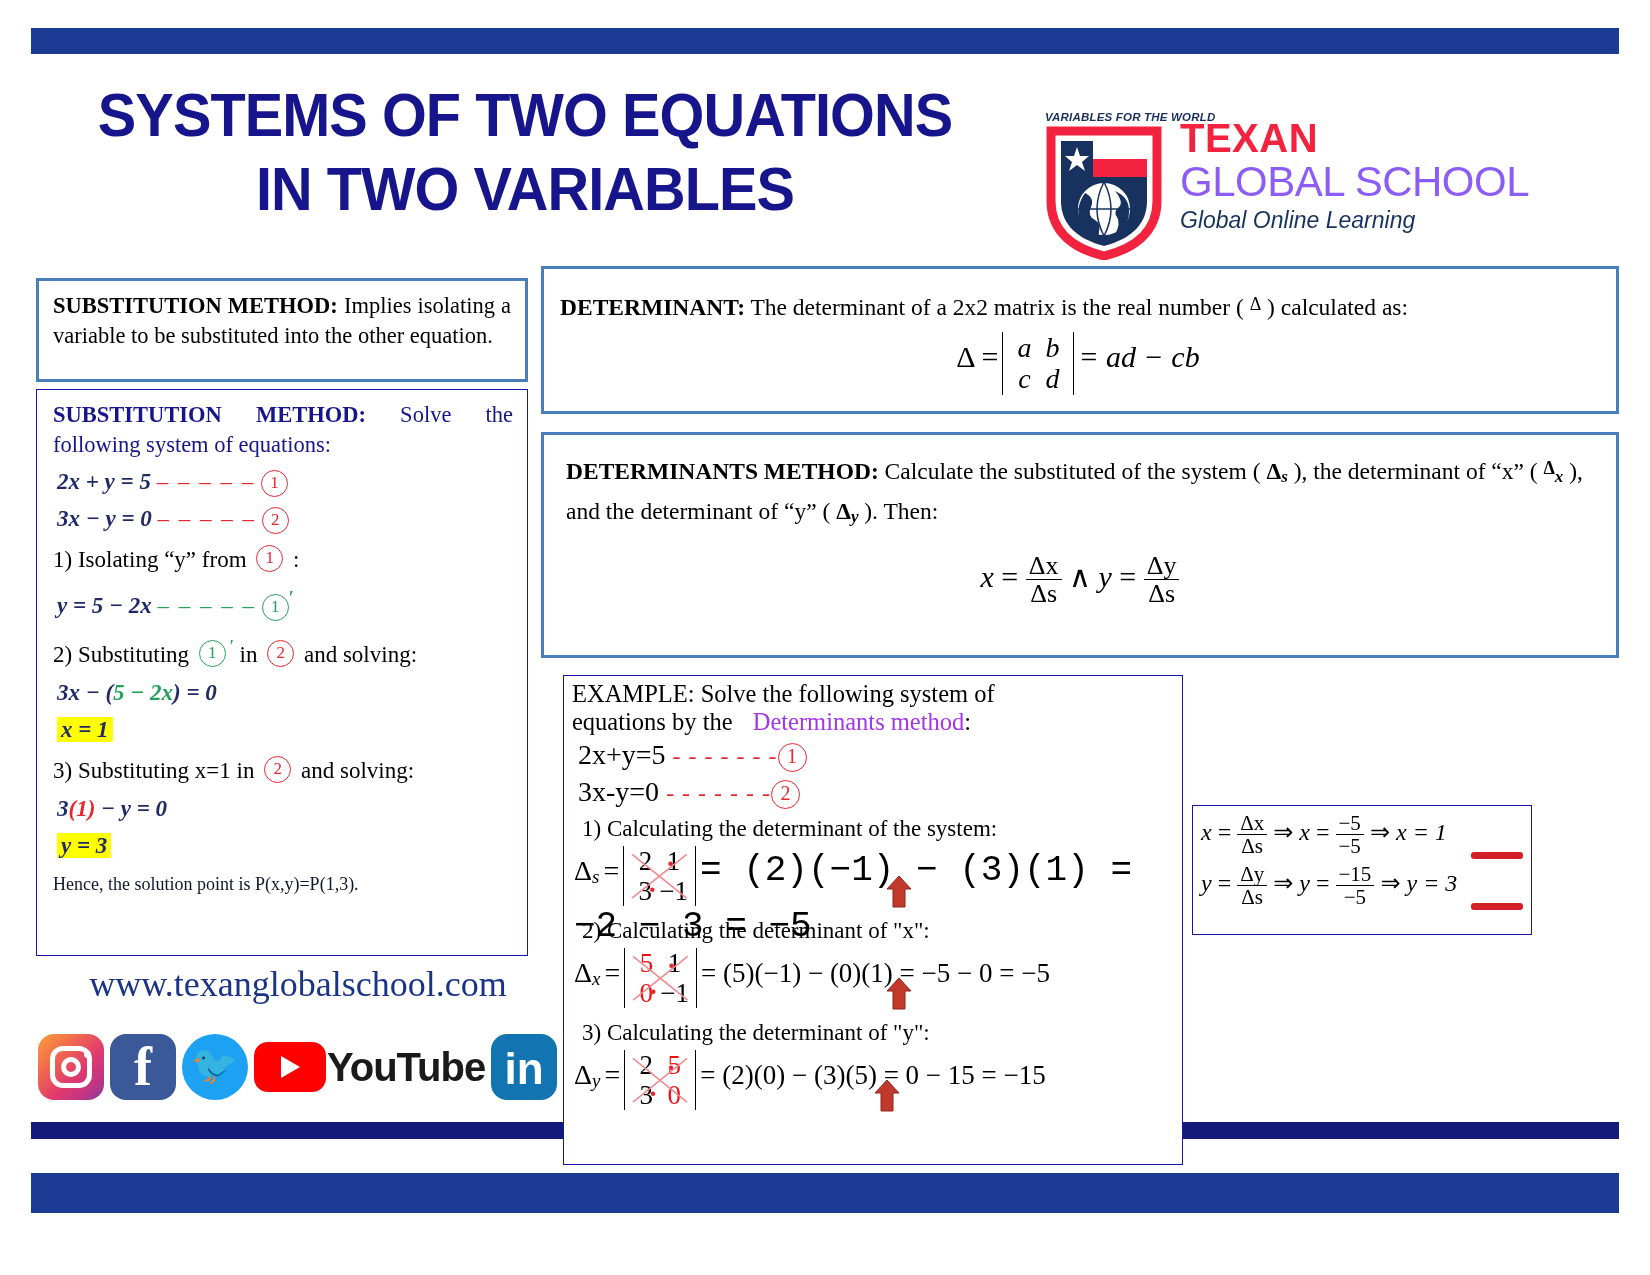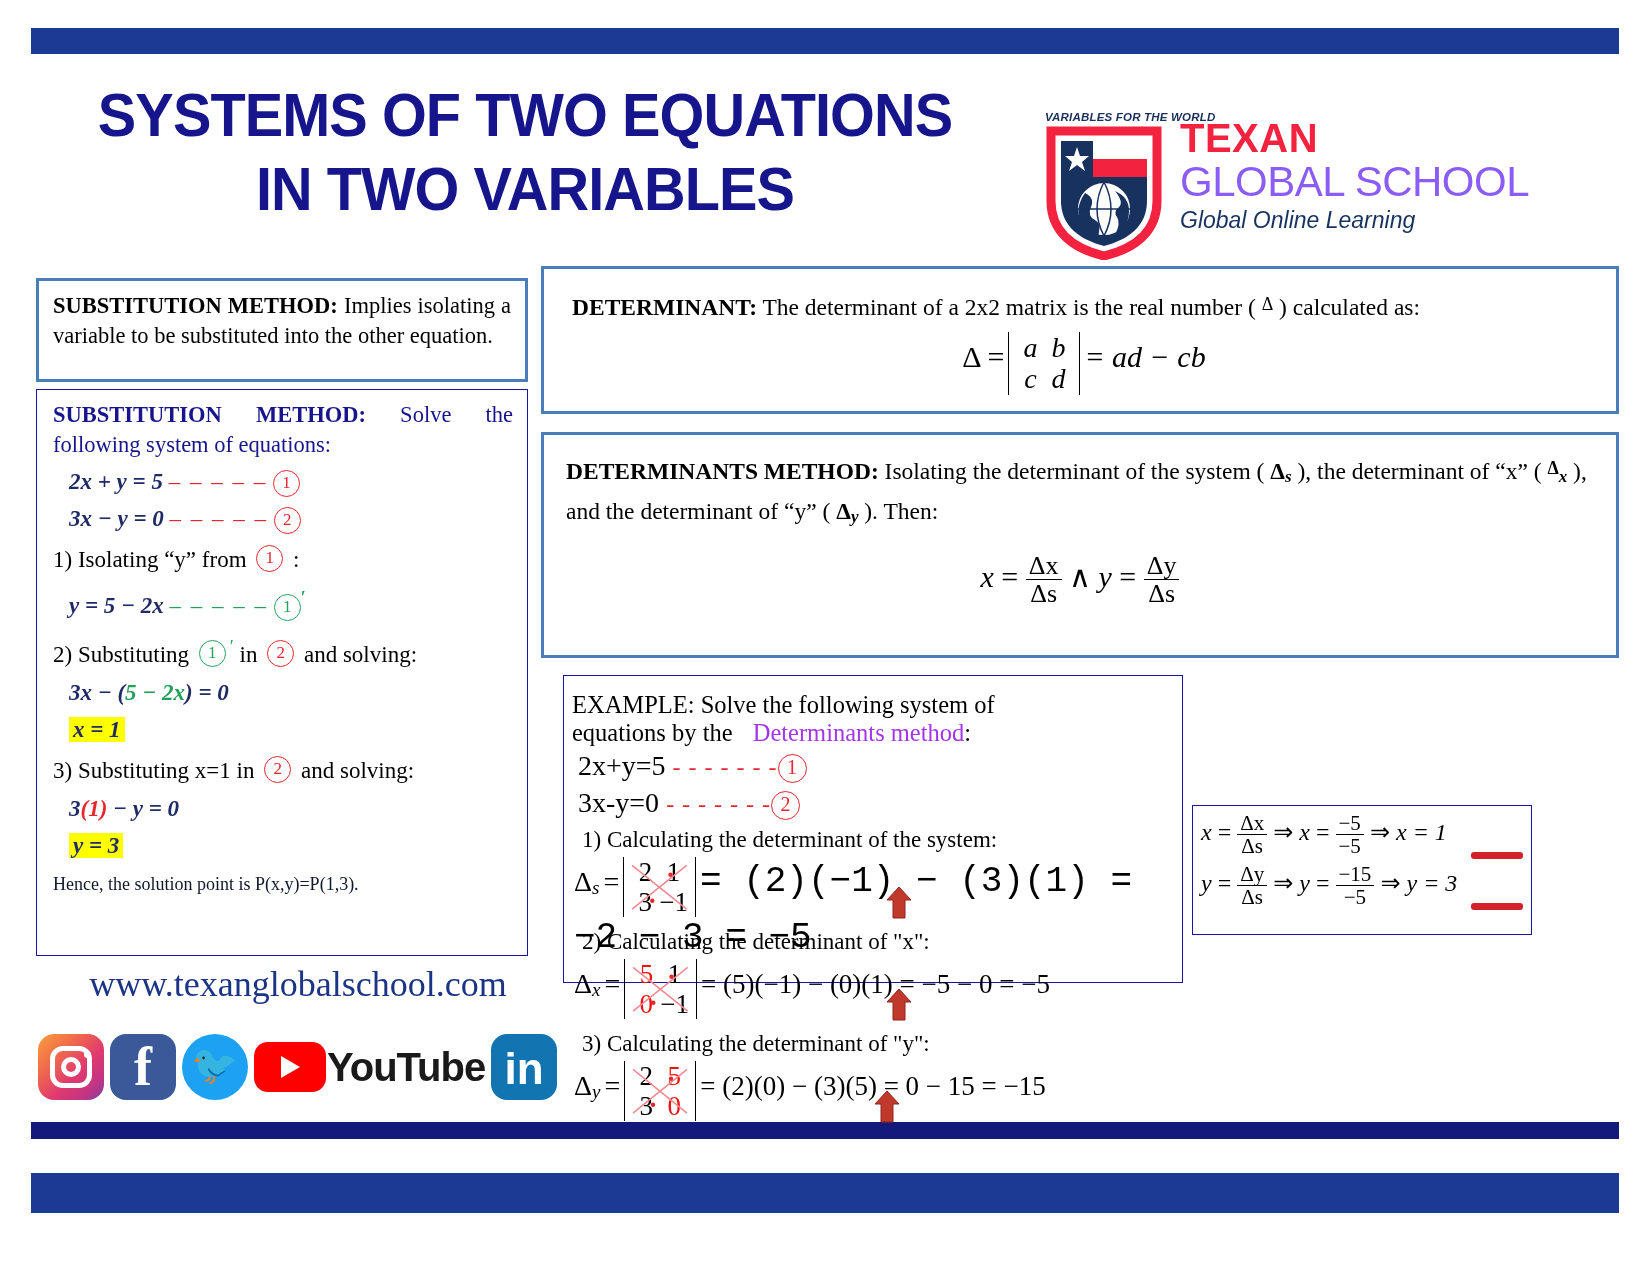--- a/index.html
+++ b/index.html
@@ -84,21 +84,21 @@
     left:36px;top:389px;width:492px;height:567px;
     padding:10px 14px 0 16px;
   }
   .sub-ex-head{
     font-size:22.5px;line-height:30px;text-align:justify;color:#16158c;
     margin:0 0 4px 0;
   }
   .sub-ex-head b{font-weight:bold;}
   .mline{
     font-size:23px;color:#1f2a66;font-weight:bold;font-style:italic;
-    margin:7px 0 7px 16px;white-space:nowrap;line-height:30px;
+    margin:7px 0 7px 4px;white-space:nowrap;line-height:30px;
     font-family:"Liberation Serif", serif;
   }
   .dash-red{color:#e8262d;font-style:normal;font-weight:normal;letter-spacing:2px;}
   .dash-green{color:#23a15a;font-style:normal;font-weight:normal;letter-spacing:2px;}
   .circ{
     display:inline-block;width:25px;height:25px;line-height:23px;
     border:1.6px solid #e8262d;border-radius:50%;color:#e8262d;
     text-align:center;font-size:17px;font-style:normal;font-weight:normal;
     vertical-align:middle;font-family:"Liberation Serif",serif;
   }
@@ -134,37 +134,37 @@
   .ytwrap{display:flex;align-items:center;gap:1px;}
   .yt{width:72px;height:50px;background:#ff0000;border-radius:14px;position:relative;}
   .yt .tri{position:absolute;left:27px;top:14px;width:0;height:0;border-left:19px solid #fff;border-top:11px solid transparent;border-bottom:11px solid transparent;}
   .ytlabel{font-family:"Liberation Sans",sans-serif;font-weight:bold;font-size:40px;color:#1a1a1a;letter-spacing:-1px;}
   .li{background:#1275b1;}
   .li span{position:absolute;left:0;top:0;width:66px;height:66px;line-height:70px;text-align:center;color:#fff;font-size:44px;font-weight:bold;font-family:"Liberation Sans",sans-serif;}
 
   
   #det-def{
     left:541px;top:266px;width:1078px;height:148px;
-    padding:18px 20px 0 28px;
+    padding:18px 20px 0 16px;
     font-family:Liberation Serif, serif;
   }
   .rtext{font-size:23.5px;line-height:34px;color:#000;margin:0;}
   .rtext b{font-weight:bold;}
   .sup-d{font-size:18px;vertical-align:5px;}
   .sub-d{font-size:17px;vertical-align:-3px;font-style:italic;}
   .center-math{text-align:center;margin-top:8px;}
 
   #det-method{
     left:541px;top:432px;width:1078px;height:226px;
     padding:16px 22px 0 22px;
   }
 
   #example{
-    left:563px;top:675px;width:620px;height:308px;
-    padding:15px 8px 0 8px;
+    left:563px;top:675px;width:620px;height:490px;
+    padding:4px 8px 0 8px;
   }
   .ex-head{font-family:"Liberation Serif",serif;font-size:24.5px;line-height:28px;color:#000;font-weight:normal;margin:0;}
   .purple{color:#a335ee;margin-left:14px;}
   .ex-eq{font-size:28px;line-height:34px;color:#000;margin:2px 0 0 6px;white-space:nowrap;}
   .circ-blk{
     display:inline-block;width:27px;height:27px;line-height:25px;
     border:1.6px solid #e8262d;border-radius:50%;color:#e8262d;
     text-align:center;font-size:20px;vertical-align:middle;
   }
   .ex-step{font-size:23px;line-height:30px;color:#000;margin:4px 0 0 10px;}
@@ -331,21 +331,21 @@
     <span class="mat it" style="font-size:28px;">
       <span class="r"><span class="c">a</span><span class="c">b</span></span>
       <span class="r"><span class="c">c</span><span class="c">d</span></span>
     </span>
     <span class="it" style="font-size:30px;">= ad − cb</span>
   </div>
 </div>
 
 <div class="box box-blue" id="det-method">
   <p class="rtext">
-    <b>DETERMINANTS METHOD:</b><span> Isolating the determinant of the system ( </span><b>Δ</b><b class="sub-d">s</b><span> ),  the determinant of “x” ( </span><b class="sup-d">Δ</b><b class="sub-d">x</b><span> ), and the determinant of “y” ( </span><b>Δ</b><b class="sub-d">y</b><span> ). Then:</span>
+    <b>DETERMINANTS METHOD:</b><span> Calculate the substituted of the system ( </span><b>Δ</b><b class="sub-d">s</b><span> ),  the determinant of “x” ( </span><b class="sup-d">Δ</b><b class="sub-d">x</b><span> ), and the determinant of “y” ( </span><b>Δ</b><b class="sub-d">y</b><span> ). Then:</span>
   </p>
   <div class="center-math" style="margin-top:18px;font-size:30px;">
     <span class="it">x</span> =
     <span class="frac" style="font-size:26px;">
       <span class="n">Δx</span>
       <span class="d">Δs</span>
     </span>
     <span>∧</span>
     <span class="it">y</span> =
     <span class="frac" style="font-size:26px;">

